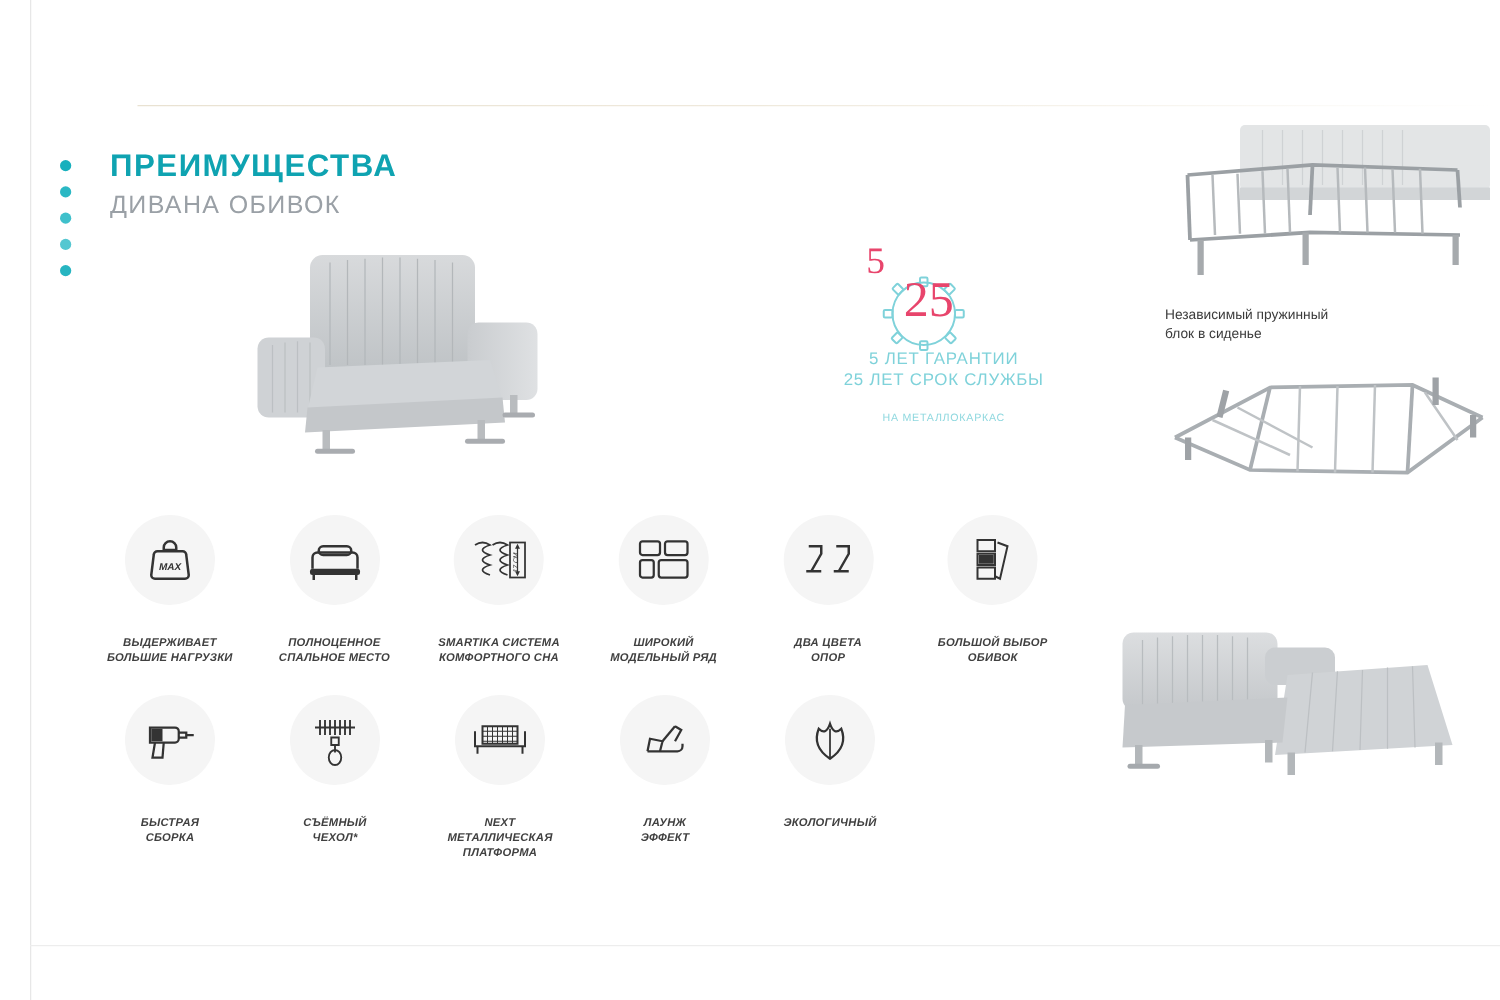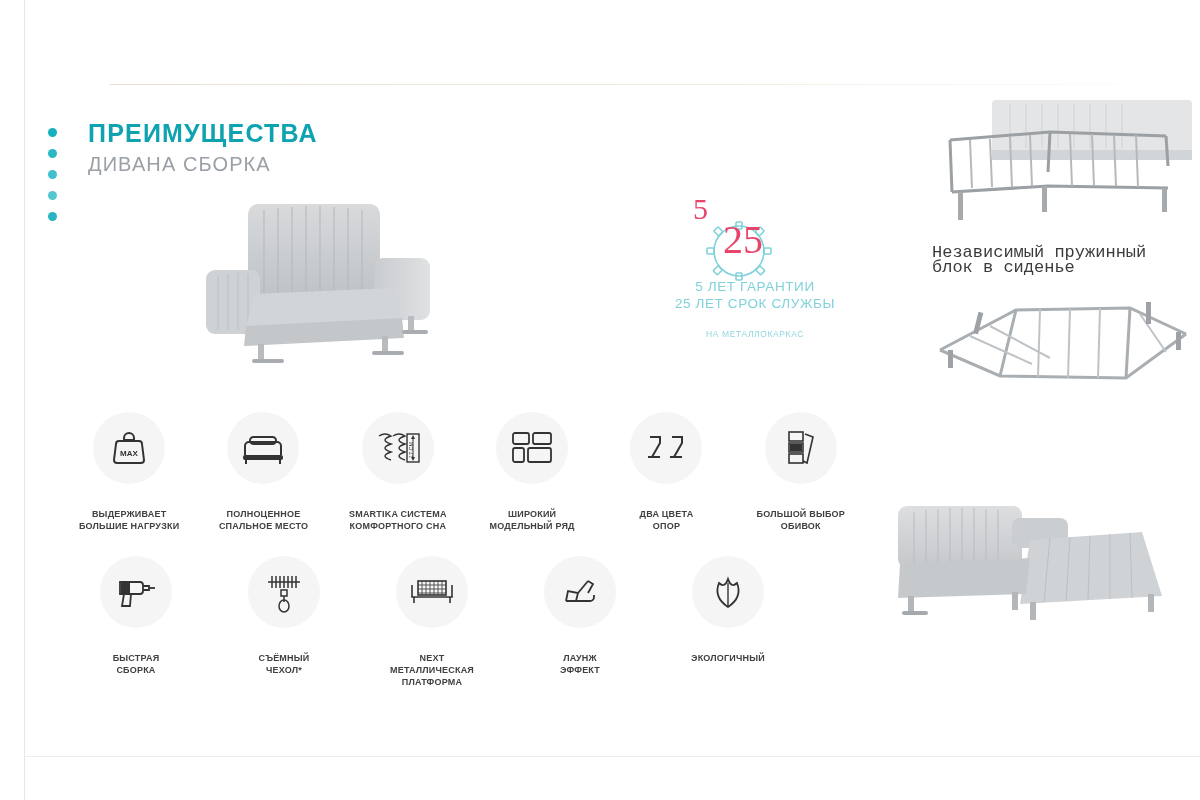--- a/index.html
+++ b/index.html
@@ -139,24 +139,23 @@
   
   .right-photo-1 {
     position: absolute;
     left: 930px; top: 96px;
     width: 264px; height: 134px;
   }
   .cap-1 {
     position: absolute;
     left: 932px; top: 245px;
     width: 250px;
-    font-size: 17px;
+    font-size: 11px;
     color: #3b3b3b;
     line-height: 15px;
-    font-family: Liberation Mono, monospace;
   }
   .right-photo-2 {
     position: absolute;
     left: 930px; top: 292px;
     width: 266px; height: 94px;
   }
   .cap-2 {
     position: absolute;
     left: 930px; top: 400px;
     width: 260px;
@@ -171,21 +170,22 @@
   }
 
   
   .features {
     position: absolute;
     left: 70px; top: 412px;
     width: 790px;
   }
   .feat-row {
     display: flex;
-    gap: 16px;
+    gap: 0px;
+    font-style: italic;
   }
   .feat-row.row2 { margin-top: 24px; }
   .feat {
     width: 132px;
     text-align: center;
   }
   .feat-circle {
     width: 72px; height: 72px;
     margin: 0 auto;
     border-radius: 50%;
@@ -217,21 +217,21 @@
   <div class="dot-col">
     <span></span>
     <span></span>
     <span></span>
     <span></span>
     <span></span>
   </div>
 
   <div class="title-block">
     <div class="title-main">ПРЕИМУЩЕСТВА</div>
-    <div class="title-sub">ДИВАНА СБОРКА</div>
+    <div class="title-sub">ДИВАНА ОБИВОК</div>
   </div>
 
   <div class="hero-photo">
     <svg width="280" height="185" viewBox="0 0 280 185">
       <defs>
         <linearGradient id="gfab" x1="0" y1="0" x2="0" y2="1">
           <stop offset="0%" stop-color="#d8dadc"></stop>
           <stop offset="100%" stop-color="#bfc3c6"></stop>
         </linearGradient>
         <linearGradient id="gfab2" x1="0" y1="0" x2="1" y2="0">

